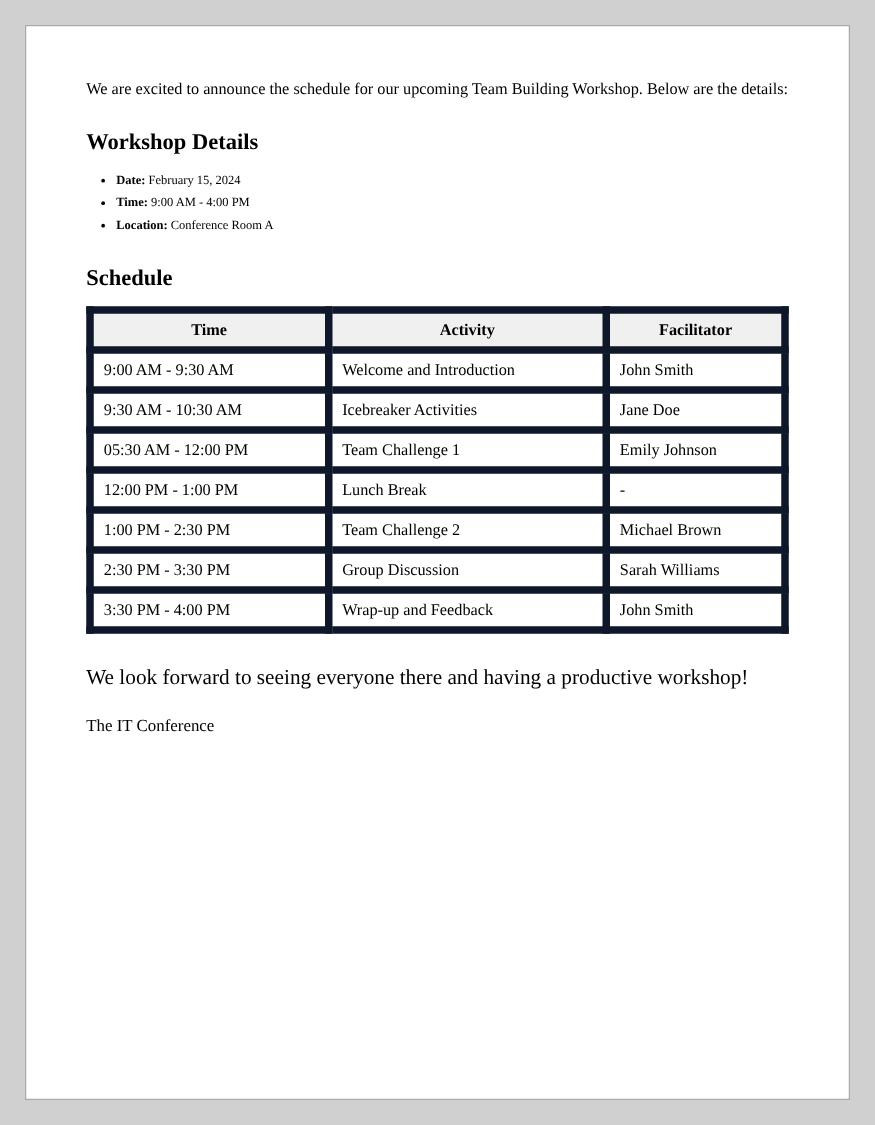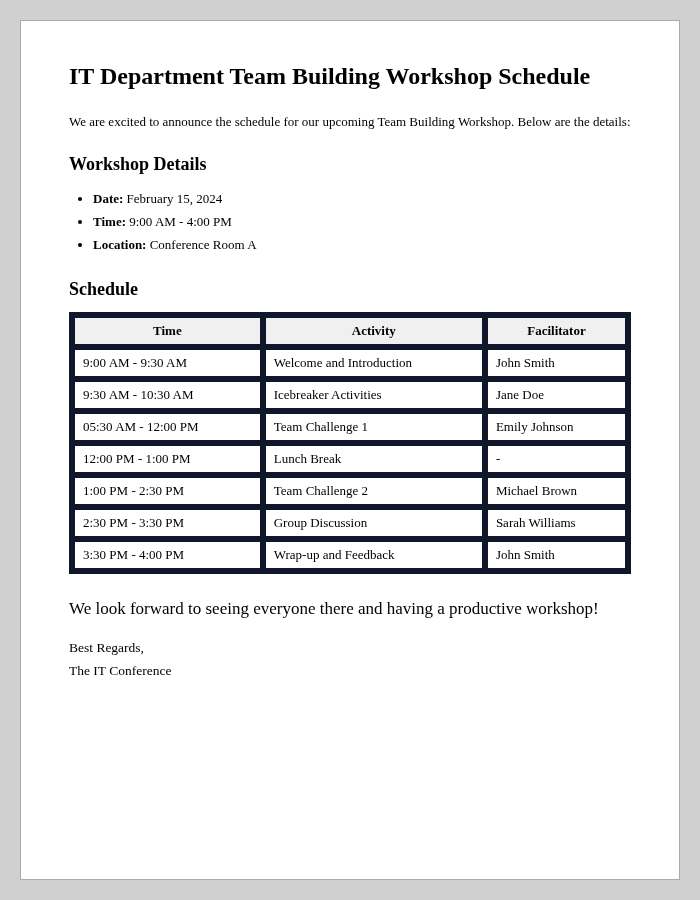--- a/index.html
+++ b/index.html
@@ -47,21 +47,21 @@
     .section-heading {
       font-size: 18px;
       font-weight: bold;
       margin-bottom: 12px;
     }
 
     .details-list {
       list-style: disc;
       padding-left: 24px;
       margin-bottom: 22px;
-      font-size: 13px;
+      font-size: 10px;
       line-height: 1.8;
     }
 
     .details-list li strong {
       font-weight: bold;
     }
 
     .schedule-section {
       margin-bottom: 22px;
     }
@@ -95,21 +95,20 @@
 
     .sign-off {
       font-size: 13.5px;
       line-height: 1.7;
     }
   </style>
 </head>
 <body>
 
 <div class="page">
-  <h1 class="title">IT Department Team Building Workshop Schedule</h1>
 
 
   <p class="intro-text">We are excited to announce the schedule for our upcoming Team Building Workshop. Below are the details:</p>
 
   <h2 class="section-heading">Workshop Details</h2>
 
   <ul class="details-list">
   <li><strong>Date: </strong>February 15, 2024</li>
       <li><strong>Time: </strong>9:00 AM - 4:00 PM</li>
       <li><strong>Location: </strong>Conference Room A</li>
@@ -161,16 +160,15 @@
             <td>Wrap-up and Feedback</td>
             <td>John Smith</td>
           </tr>
         </tbody>
     </table>
   </div>
 
   <p class="closing-text">We look forward to seeing everyone there and having a productive workshop!</p>
 
   <div class="sign-off">
-    <p>Best Regards,</p>
     <p>The IT Conference</p>
   </div>
 </div>
 
 </body></html>

